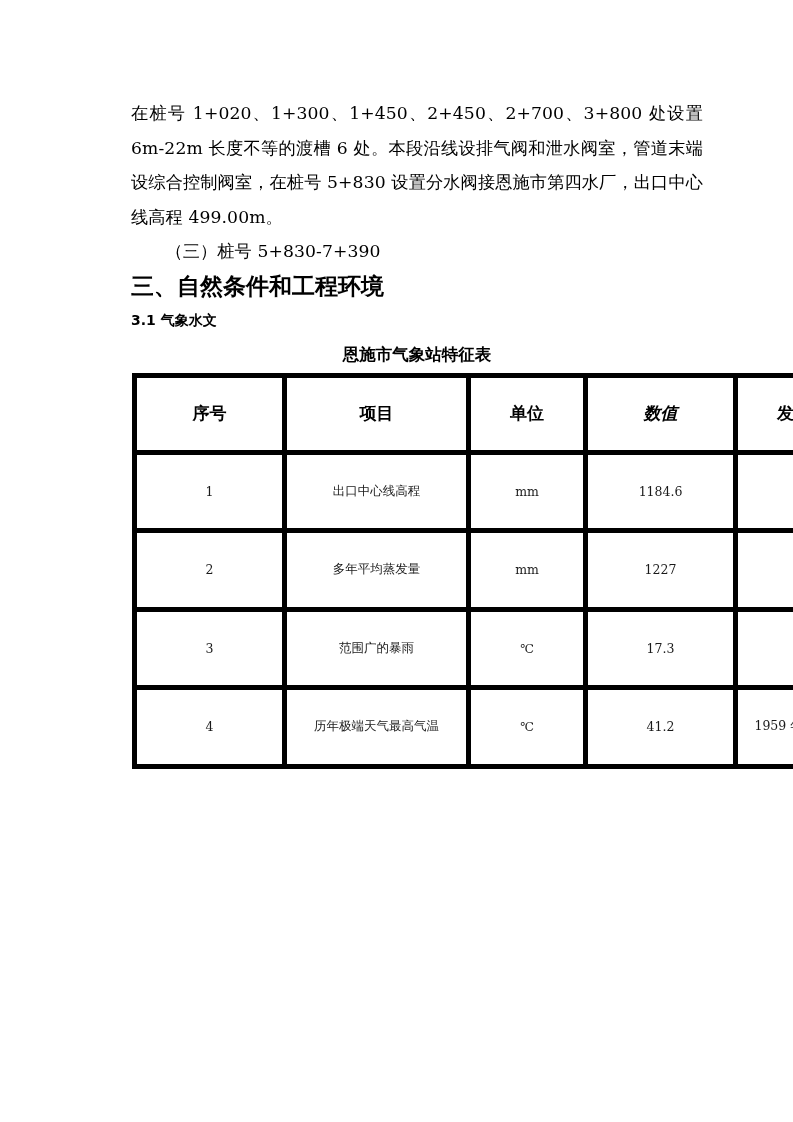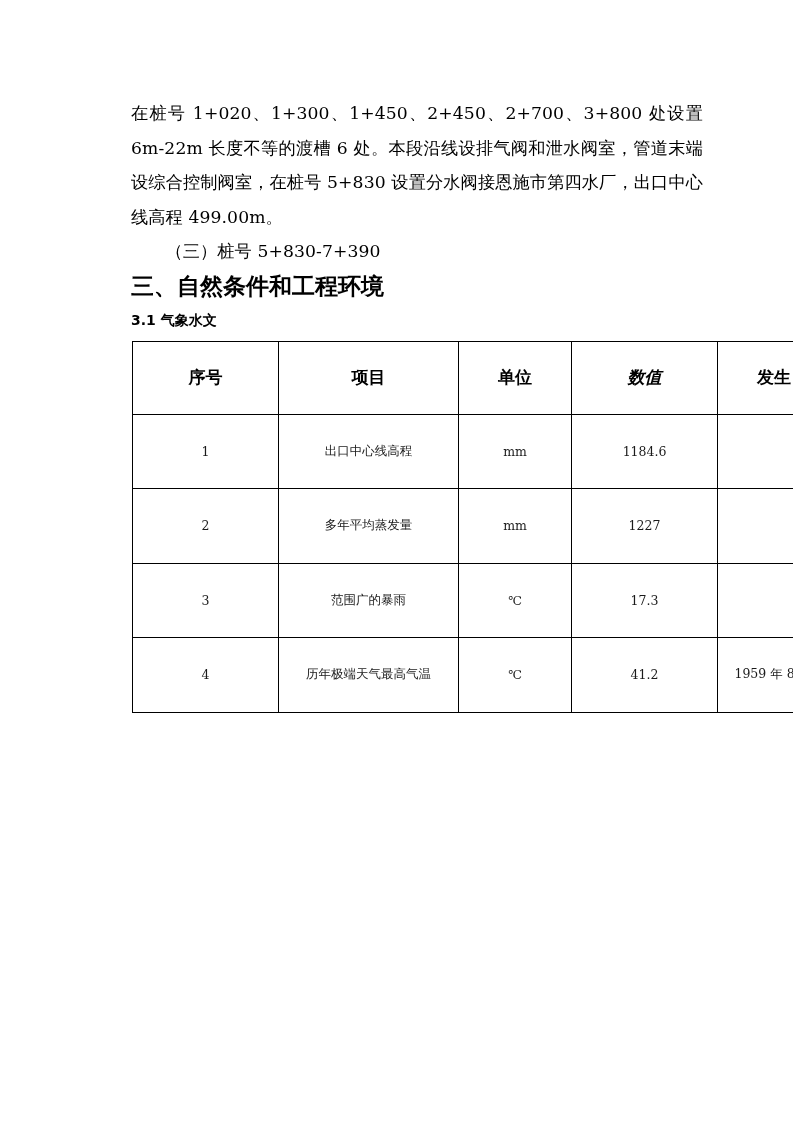--- a/index.html
+++ b/index.html
@@ -76,21 +76,21 @@
     width: 569px;
     margin-left: 1px;
   }
   table.feature {
     border-collapse: collapse;
     width: 569px;
     table-layout: fixed;
   }
   table.feature th,
   table.feature td {
-    border: 1px solid #000000;
+    border: 5px solid #000000;
     text-align: center;
     vertical-align: middle;
     padding: 16px;
   }
   table.feature thead th {
     height: 40px;
     font-size: 17px;
     font-weight: bold;
     font-family: "DejaVu Sans", "Liberation Sans", sans-serif;
   }
@@ -123,20 +123,21 @@
 
     <p class="para indent">（三）桩号 5+830-7+390</p>
 
 
 
     <h2 class="h-major">三、自然条件和工程环境</h2>
 
     <h3 class="h-minor">3.1 气象水文</h3>
 
 
+    <div class="table-title">恩施市气象站特征表</div>
 
     <div class="tbl-wrap">
       <table class="feature">
         <thead>
           <tr>
             <th class="c-no">序号</th>
             <th class="c-item">项目</th>
             <th class="c-unit">单位</th>
             <th class="c-value">数值</th>
             <th class="c-date">发生日期</th>

